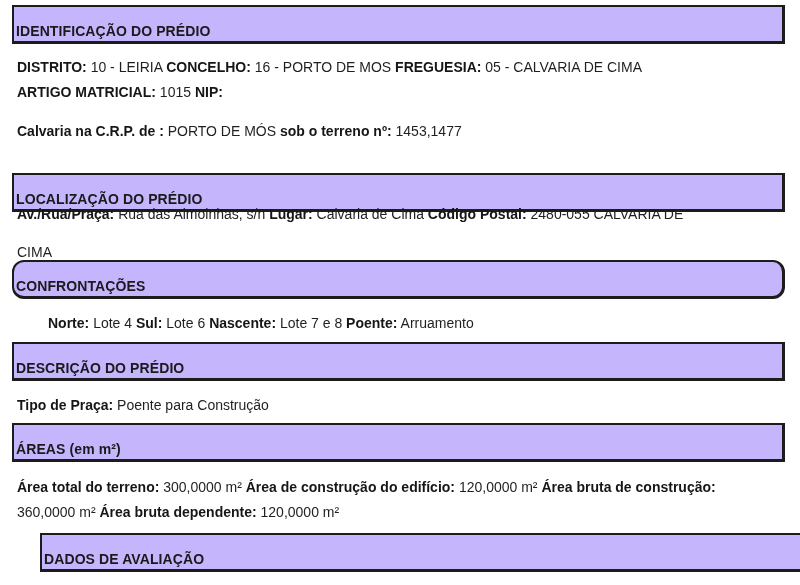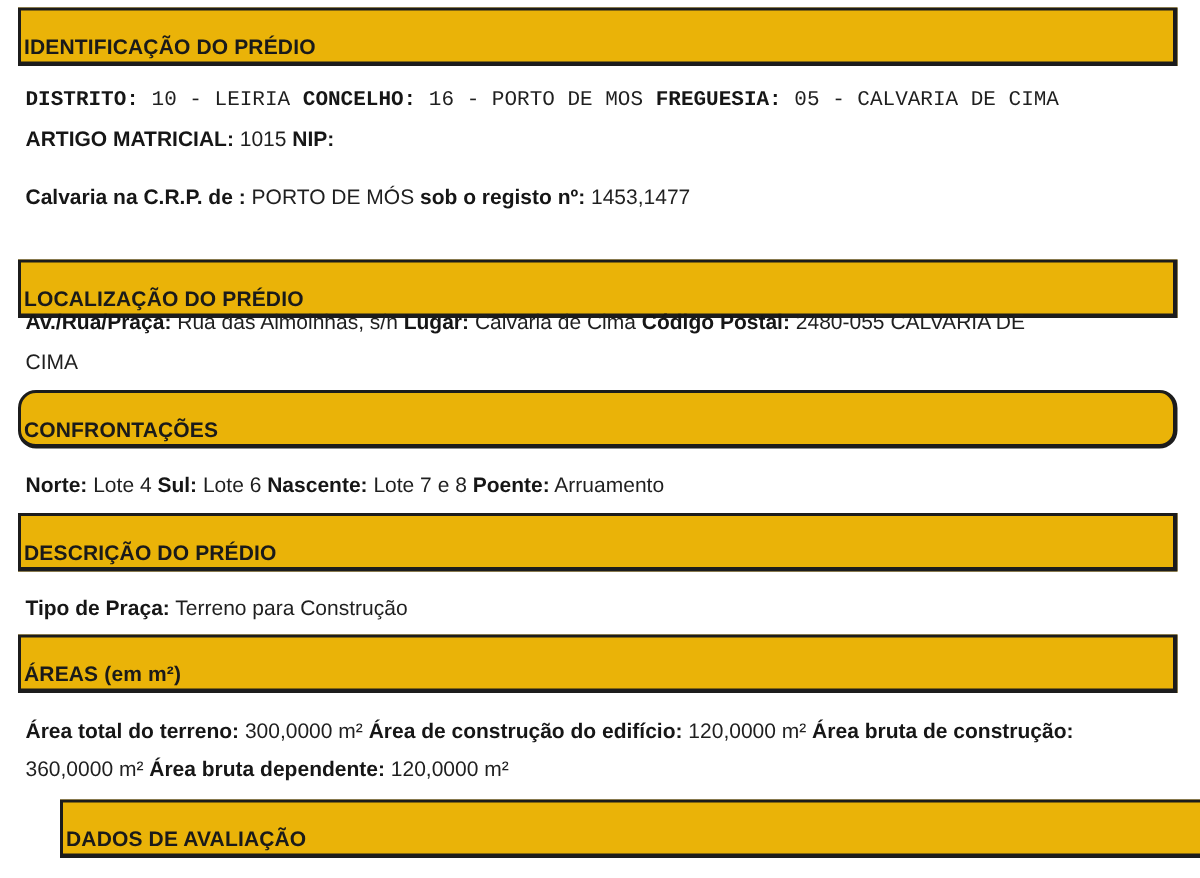--- a/index.html
+++ b/index.html
@@ -3,92 +3,92 @@
 <meta charset="utf-8">
 <style>
   html, body { margin: 0; padding: 0; background: #ffffff; }
   body {
     width: 800px; height: 585px; position: relative; overflow: hidden;
     font-family: "Liberation Sans", sans-serif; color: #1a1a1a;
   }
   .box {
     position: absolute; left: 12px; width: 768px; height: 34px;
     border: 2px solid #1c1c1c; border-bottom-width: 3px; border-right-width: 3px;
-    box-sizing: content-box; background: #eab308;
+    box-sizing: content-box; background: #c4b5fd;
   }
   .box .title {
     position: absolute; left: 2px; bottom: 2px;
     font-size: 14px; font-weight: bold; letter-spacing: 0.1px; color: #1a1a1a;
   }
   .line {
     position: absolute; left: 17px; font-size: 14px; white-space: nowrap; color: #1f1f1f;
   }
   .line b { font-weight: bold; color: #161616; }
 </style>
 </head>
 <body>
 
 <div class="box" style="top:5px;">
   <span class="title">IDENTIFICAÇÃO DO PRÉDIO</span>
 </div>
-<div class="line" style="top:59px;font-family:Liberation Mono, monospace;">
+<div class="line" style="top:59px;">
   <b>DISTRITO:</b>
   <span>10 - LEIRIA</span>
   <b>CONCELHO:</b>
   <span>16 - PORTO DE MOS</span>
   <b>FREGUESIA:</b>
   <span>05 - CALVARIA DE CIMA</span>
 </div>
 <div class="line" style="top:84px;">
   <b>ARTIGO MATRICIAL:</b>
   <span>1015</span>
   <b>NIP:</b>
 </div>
 <div class="line" style="top:123px;">
   <b>Calvaria na C.R.P. de :</b>
   <span>PORTO DE MÓS</span>
-  <b>sob o registo nº:</b>
+  <b>sob o terreno nº:</b>
   <span>1453,1477</span>
 </div>
 
 <div class="box" style="top:152px;margin-top:21px;">
   <span class="title">LOCALIZAÇÃO DO PRÉDIO</span>
 </div>
 <div class="line" style="top:206px;">
   <b>Av./Rua/Praça:</b>
   <span>Rua das Almoinhas, s/n</span>
   <b>Lugar:</b>
   <span>Calvaria de Cima</span>
   <b>Código Postal:</b>
   <span>2480-055 CALVARIA DE</span>
 </div>
-<div class="line" style="top:233px;">
+<div class="line" style="top:244px;">
   <span>CIMA</span>
 </div>
 
 <div class="box" style="top:260px;border-radius:12px;">
   <span class="title">CONFRONTAÇÕES</span>
 </div>
-<div class="line" style="top:315px;">
+<div class="line" style="top:315px;margin-left:31px;">
   <b>Norte:</b>
   <span>Lote 4</span>
   <b>Sul:</b>
   <span>Lote 6</span>
   <b>Nascente:</b>
   <span>Lote 7 e 8</span>
   <b>Poente:</b>
   <span>Arruamento</span>
 </div>
 
 <div class="box" style="top:342px;">
   <span class="title">DESCRIÇÃO DO PRÉDIO</span>
 </div>
 <div class="line" style="top:397px;">
   <b>Tipo de Praça:</b>
-  <span>Terreno para Construção</span>
+  <span>Poente para Construção</span>
 </div>
 
 <div class="box" style="top:423px;">
   <span class="title">ÁREAS (em  m²)</span>
 </div>
 <div class="line" style="top:479px;">
   <b>Área total do terreno:</b>
   <span>300,0000 m²</span>
   <b>Área de construção do edifício:</b>
   <span>120,0000 m²</span>

